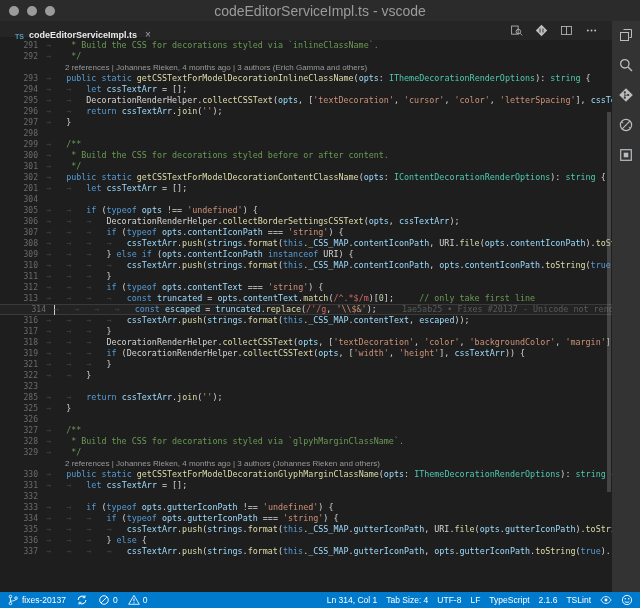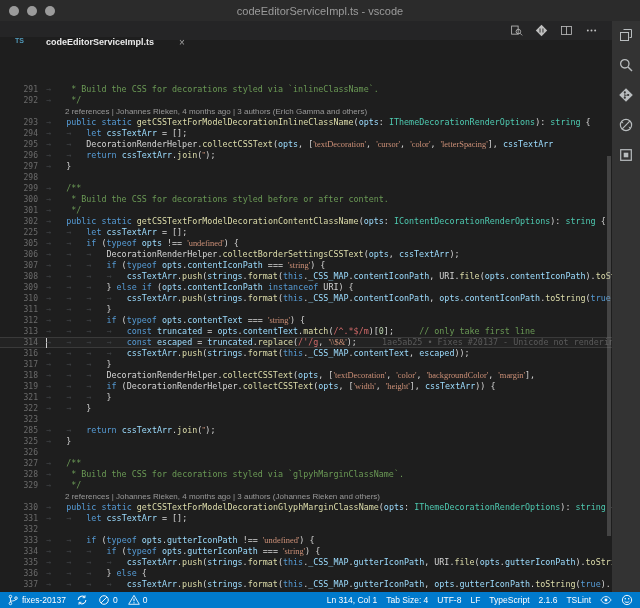--- a/index.html
+++ b/index.html
@@ -1,45 +1,45 @@
 <!DOCTYPE html>
 <html><head>
 <meta charset="utf-8">
 <style>
   html,body{margin:0;padding:0;width:640px;height:608px;overflow:hidden;background:#1e1e1e;
     font-family:"Liberation Sans",sans-serif;}
   
   .titlebar{height:21px;background:#2b2b2b;position:relative;display:flex;align-items:center;justify-content:center;}
   .lights{position:absolute;left:9px;top:0;height:100%;display:flex;align-items:center;gap:8px;}
   .light{width:10px;height:10px;border-radius:50%;background:#9b9b9b;}
-  .title-text{font-size:11px;color:#9b9b9b;}
+  .title-text{font-size:14px;color:#9b9b9b;}
   
   .mid{display:flex;height:571px;}
   .left-col{width:612px;display:flex;flex-direction:column;}
   .tabbar{height:19px;background:#252526;display:flex;align-items:stretch;}
-  .tab{width:126px;background:#1e1e1e;display:flex;align-items:flex-start;padding:0 6px 0 15px;gap:22px;margin-top:16px;}
+  .tab{width:126px;background:#1e1e1e;display:flex;align-items:flex-end;padding:0 6px 0 15px;gap:5px;margin-top:16px;}
   .ts-ic{color:#519aba;font-size:7px;font-weight:700;}
   .tab-label{color:#eaeaea;font-size:9px;font-weight:700;white-space:nowrap;}
   .tab-close{color:#a0a0a0;font-size:10px;margin-left:3px;cursor:pointer;}
   .tab-actions{margin-left:auto;display:flex;align-items:center;gap:12px;padding-right:14px;color:#c0c0c0;}
   .ic{width:13px;height:13px;display:inline-block;}
   .ic svg,.sb-ic svg,.ab-item svg{width:100%;height:100%;display:block;}
   
   .editor{position:relative;height:552px;overflow:hidden;background:#1e1e1e;
-    font-family:"DejaVu Sans Mono",monospace;font-size:8.4px;line-height:11px;margin-top:44px;}
+    font-family:"DejaVu Sans Mono",monospace;font-size:8.4px;line-height:11px;}
   .row{display:flex;height:11px;white-space:pre;}
   .gut{flex:none;width:38px;text-align:right;padding-right:8px;color:#6b6b6b;font-size:8px;}
   .code{flex:1;overflow:hidden;}
   .tb{display:inline-block;width:4ch;color:#3d4043;}
   .cursor{display:inline-block;width:1px;height:10px;background:#cfcfcf;margin-right:-1px;vertical-align:middle;}
-  .tk-k{color:#569cd6;}.tk-f{color:#dcdcaa;}.tk-t{color:#4ec9b0;}.tk-s{color:#ce9178;font-family:Liberation Serif, serif;}
+  .tk-k{color:#569cd6;}.tk-f{color:#dcdcaa;}.tk-t{color:#4ec9b0;}.tk-s{color:#ce9178;}
   .tk-c{color:#6a9955;}.tk-v{color:#9cdcfe;}.tk-p{color:#d4d4d4;}.tk-r{color:#d16969;}
   .tk-n{color:#b5cea8;}.tk-g{color:#5a5a5a;}
   .lensrow .code{font-family:"Liberation Sans",sans-serif;font-size:8px;color:#9a9a9a;padding-left:19px;}
-  .cur{background:#232323;box-shadow:inset 0 1px 0 #3a3a3a,inset 0 -1px 0 #3a3a3a;}
+  .cur{background:#232323;box-shadow:inset 0 1px 0 #3a3a3a,inset 0 -1px 0 #3a3a3a;padding-left:8px;}
   .sb-thumb{position:absolute;right:1px;top:72px;width:4px;height:380px;background:rgba(140,140,140,.35);}
   
   .activitybar{width:28px;background:#333333;display:flex;flex-direction:column;align-items:center;
     padding-top:6px;gap:14px;color:#b9bdbf;}
   .ab-item{width:16px;height:16px;cursor:pointer;}
   
   .statusbar{height:16px;background:#007acc;display:flex;align-items:center;color:#fff;
     font-size:8.5px;position:relative;padding:0 7px;}
   .sb-left{display:flex;align-items:center;gap:10px;}
   .sb-item{display:flex;align-items:center;gap:3px;white-space:nowrap;cursor:pointer;}
@@ -104,21 +104,22 @@
           <div class="row"><span class="gut">293</span><span class="code"><span class="tb">→</span><span class="tk-k">public</span><span class="tk-p"> </span><span class="tk-k">static</span><span class="tk-p"> </span><span class="tk-f">getCSSTextForModelDecorationInlineClassName</span><span class="tk-p">(</span><span class="tk-v">opts</span><span class="tk-p">: </span><span class="tk-t">IThemeDecorationRenderOptions</span><span class="tk-p">): </span><span class="tk-t">string</span><span class="tk-p"> {</span></span></div>
           <div class="row"><span class="gut">294</span><span class="code"><span class="tb">→</span><span class="tb">→</span><span class="tk-k">let</span><span class="tk-p"> </span><span class="tk-v">cssTextArr</span><span class="tk-p"> = [];</span></span></div>
           <div class="row"><span class="gut">295</span><span class="code"><span class="tb">→</span><span class="tb">→</span><span class="tk-p">DecorationRenderHelper.</span><span class="tk-f">collectCSSText</span><span class="tk-p">(</span><span class="tk-v">opts</span><span class="tk-p">, [</span><span class="tk-s">'textDecoration'</span><span class="tk-p">, </span><span class="tk-s">'cursor'</span><span class="tk-p">, </span><span class="tk-s">'color'</span><span class="tk-p">, </span><span class="tk-s">'letterSpacing'</span><span class="tk-p">], </span><span class="tk-v">cssTextArr</span></span></div>
           <div class="row"><span class="gut">296</span><span class="code"><span class="tb">→</span><span class="tb">→</span><span class="tk-k">return</span><span class="tk-p"> </span><span class="tk-v">cssTextArr</span><span class="tk-p">.</span><span class="tk-f">join</span><span class="tk-p">(</span><span class="tk-s">''</span><span class="tk-p">);</span></span></div>
           <div class="row"><span class="gut">297</span><span class="code"><span class="tb">→</span><span class="tk-p">}</span></span></div>
           <div class="row"><span class="gut">298</span><span class="code"></span></div>
           <div class="row"><span class="gut">299</span><span class="code"><span class="tb">→</span><span class="tk-c">/**</span></span></div>
           <div class="row"><span class="gut">300</span><span class="code"><span class="tb">→</span><span class="tk-c"> * Build the CSS for decorations styled before or after content.</span></span></div>
           <div class="row"><span class="gut">301</span><span class="code"><span class="tb">→</span><span class="tk-c"> */</span></span></div>
           <div class="row"><span class="gut">302</span><span class="code"><span class="tb">→</span><span class="tk-k">public</span><span class="tk-p"> </span><span class="tk-k">static</span><span class="tk-p"> </span><span class="tk-f">getCSSTextForModelDecorationContentClassName</span><span class="tk-p">(</span><span class="tk-v">opts</span><span class="tk-p">: </span><span class="tk-t">IContentDecorationRenderOptions</span><span class="tk-p">): </span><span class="tk-t">string</span><span class="tk-p"> {</span></span></div>
-          <div class="row"><span class="gut">225</span><span class="code"><span class="tb">→</span><span class="tb">→</span><span class="tk-k">let</span><span class="tk-p"> </span><span class="tk-v">cssTextArr</span><span class="tk-p"> = [];</span></span></div>
+          <div class="row"><span class="gut">201</span><span class="code"><span class="tb">→</span><span class="tb">→</span><span class="tk-k">let</span><span class="tk-p"> </span><span class="tk-v">cssTextArr</span><span class="tk-p"> = [];</span></span></div>
+          <div class="row"><span class="gut">304</span><span class="code"></span></div>
           <div class="row"><span class="gut">305</span><span class="code"><span class="tb">→</span><span class="tb">→</span><span class="tk-k">if</span><span class="tk-p"> (</span><span class="tk-k">typeof</span><span class="tk-p"> </span><span class="tk-v">opts</span><span class="tk-p"> !== </span><span class="tk-s">'undefined'</span><span class="tk-p">) {</span></span></div>
           <div class="row"><span class="gut">306</span><span class="code"><span class="tb">→</span><span class="tb">→</span><span class="tb">→</span><span class="tk-p">DecorationRenderHelper.</span><span class="tk-f">collectBorderSettingsCSSText</span><span class="tk-p">(</span><span class="tk-v">opts</span><span class="tk-p">, </span><span class="tk-v">cssTextArr</span><span class="tk-p">);</span></span></div>
           <div class="row"><span class="gut">307</span><span class="code"><span class="tb">→</span><span class="tb">→</span><span class="tb">→</span><span class="tk-k">if</span><span class="tk-p"> (</span><span class="tk-k">typeof</span><span class="tk-p"> </span><span class="tk-v">opts</span><span class="tk-p">.</span><span class="tk-v">contentIconPath</span><span class="tk-p"> === </span><span class="tk-s">'string'</span><span class="tk-p">) {</span></span></div>
           <div class="row"><span class="gut">308</span><span class="code"><span class="tb">→</span><span class="tb">→</span><span class="tb">→</span><span class="tb">→</span><span class="tk-v">cssTextArr</span><span class="tk-p">.</span><span class="tk-f">push</span><span class="tk-p">(</span><span class="tk-v">strings</span><span class="tk-p">.</span><span class="tk-f">format</span><span class="tk-p">(</span><span class="tk-k">this</span><span class="tk-p">.</span><span class="tk-v">_CSS_MAP</span><span class="tk-p">.</span><span class="tk-v">contentIconPath</span><span class="tk-p">, </span><span class="tk-p">URI.</span><span class="tk-f">file</span><span class="tk-p">(</span><span class="tk-v">opts</span><span class="tk-p">.</span><span class="tk-v">contentIconPath</span><span class="tk-p">).</span><span class="tk-f">toString</span></span></div>
           <div class="row"><span class="gut">309</span><span class="code"><span class="tb">→</span><span class="tb">→</span><span class="tb">→</span><span class="tk-p">} </span><span class="tk-k">else</span><span class="tk-p"> </span><span class="tk-k">if</span><span class="tk-p"> (</span><span class="tk-v">opts</span><span class="tk-p">.</span><span class="tk-v">contentIconPath</span><span class="tk-p"> </span><span class="tk-k">instanceof</span><span class="tk-p"> URI) {</span></span></div>
           <div class="row"><span class="gut">310</span><span class="code"><span class="tb">→</span><span class="tb">→</span><span class="tb">→</span><span class="tb">→</span><span class="tk-v">cssTextArr</span><span class="tk-p">.</span><span class="tk-f">push</span><span class="tk-p">(</span><span class="tk-v">strings</span><span class="tk-p">.</span><span class="tk-f">format</span><span class="tk-p">(</span><span class="tk-k">this</span><span class="tk-p">.</span><span class="tk-v">_CSS_MAP</span><span class="tk-p">.</span><span class="tk-v">contentIconPath</span><span class="tk-p">, </span><span class="tk-v">opts</span><span class="tk-p">.</span><span class="tk-v">contentIconPath</span><span class="tk-p">.</span><span class="tk-f">toString</span><span class="tk-p">(</span><span class="tk-k">true</span><span class="tk-p">).</span></span></div>
           <div class="row"><span class="gut">311</span><span class="code"><span class="tb">→</span><span class="tb">→</span><span class="tb">→</span><span class="tk-p">}</span></span></div>
           <div class="row"><span class="gut">312</span><span class="code"><span class="tb">→</span><span class="tb">→</span><span class="tb">→</span><span class="tk-k">if</span><span class="tk-p"> (</span><span class="tk-k">typeof</span><span class="tk-p"> </span><span class="tk-v">opts</span><span class="tk-p">.</span><span class="tk-v">contentText</span><span class="tk-p"> === </span><span class="tk-s">'string'</span><span class="tk-p">) {</span></span></div>
           <div class="row"><span class="gut">313</span><span class="code"><span class="tb">→</span><span class="tb">→</span><span class="tb">→</span><span class="tb">→</span><span class="tk-k">const</span><span class="tk-p"> </span><span class="tk-v">truncated</span><span class="tk-p"> = </span><span class="tk-v">opts</span><span class="tk-p">.</span><span class="tk-v">contentText</span><span class="tk-p">.</span><span class="tk-f">match</span><span class="tk-p">(</span><span class="tk-r">/^.*$/m</span><span class="tk-p">)[</span><span class="tk-n">0</span><span class="tk-p">];     </span><span class="tk-c">// only take first line</span></span></div>
           <div class="row cur"><span class="gut">314</span><span class="code"><span class="cursor"></span><span class="tb">→</span><span class="tb">→</span><span class="tb">→</span><span class="tb">→</span><span class="tk-k">const</span><span class="tk-p"> </span><span class="tk-v">escaped</span><span class="tk-p"> = </span><span class="tk-v">truncated</span><span class="tk-p">.</span><span class="tk-f">replace</span><span class="tk-p">(</span><span class="tk-r">/'/g</span><span class="tk-p">, </span><span class="tk-s">'\\$&amp;'</span><span class="tk-p">);</span><span class="tk-g">     1ae5ab25 • Fixes #20137 - Unicode not rendering in decorations</span></span></div>

